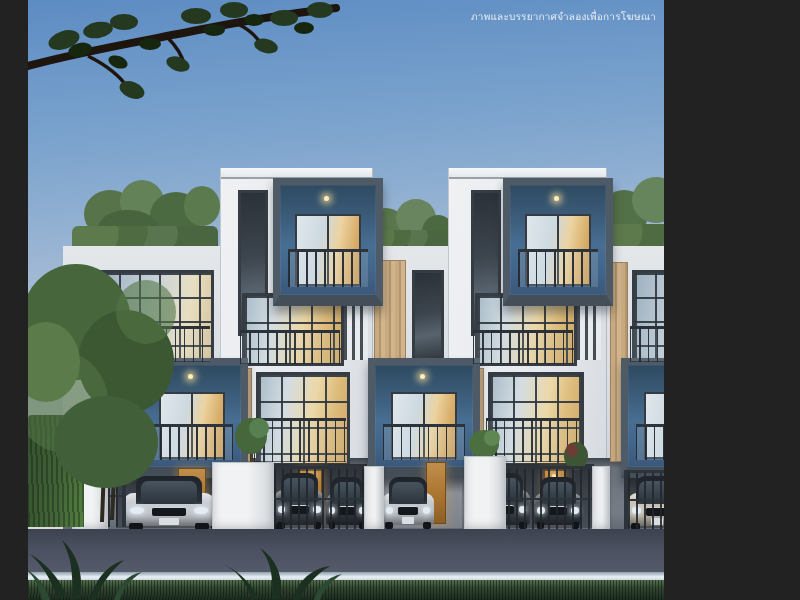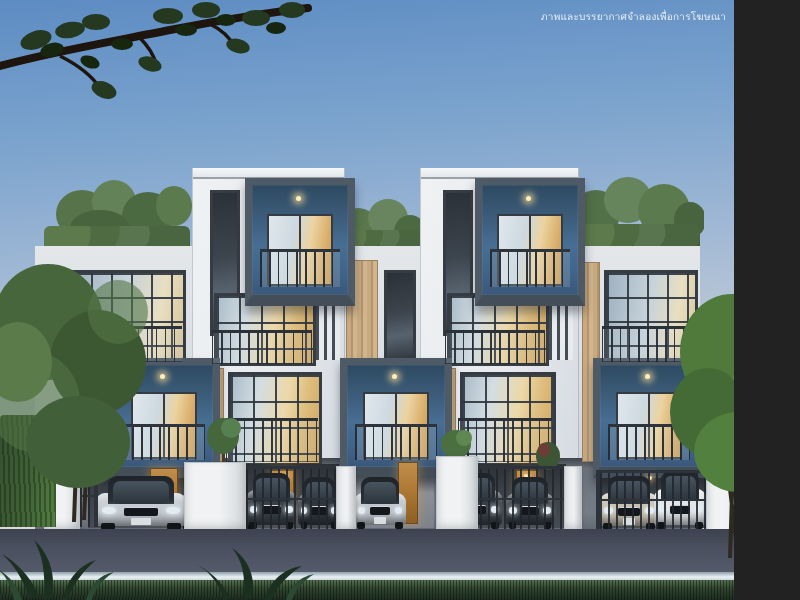--- a/index.html
+++ b/index.html
@@ -1,17 +1,17 @@
 <!DOCTYPE html>
 <html><head>
 <meta charset="utf-8">
 <style>
   html,body{margin:0;padding:0;background:#222;}
-  .scene{position:relative;width:734px;height:600px;overflow:hidden;
-         font-family:"DejaVu Sans","Liberation Sans",sans-serif;}
+  .scene{position:relative;width:636px;height:600px;overflow:hidden;
+         font-family:"DejaVu Sans","Liberation Sans",sans-serif;margin-left:28px;}
   .abs{position:absolute;}
 
   
   .sky{left:0;top:0;width:800px;height:600px;z-index:0;
        background:linear-gradient(176deg,#5d8cc3 0%,#7ba3cd 22%,#9cb6d4 40%,#c3ccd7 62%,#ddd9d4 78%,#dedad5 100%);}
 
   .disclaimer{top:9px;right:8px;z-index:40;color:#eef2f6;font-size:10px;opacity:.95;letter-spacing:.2px;}
 
   
   .base-wall{background:linear-gradient(180deg,#e3e7ea 0%,#d9dee3 45%,#c7ccd3 100%);z-index:5;}

